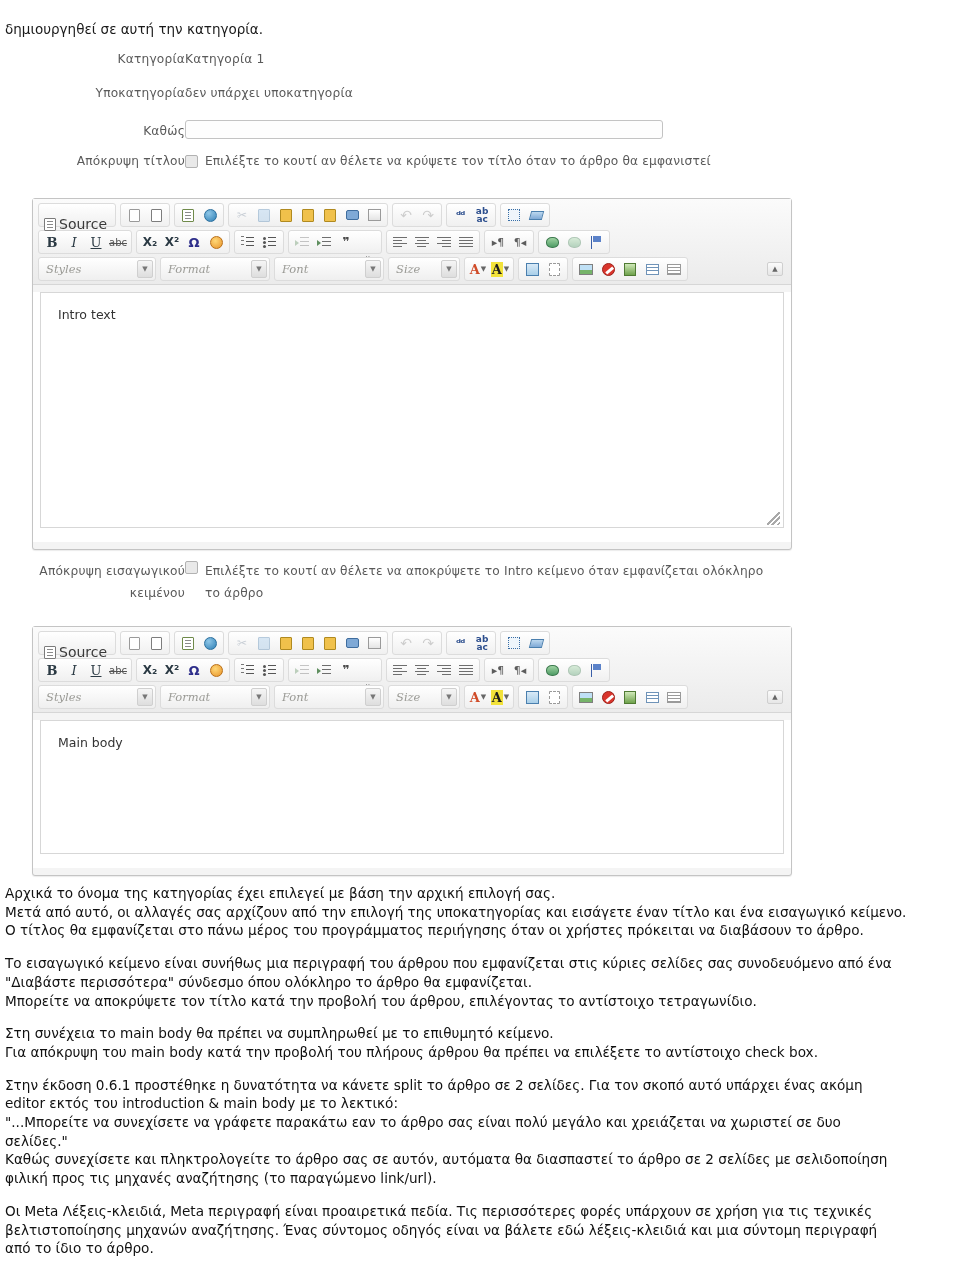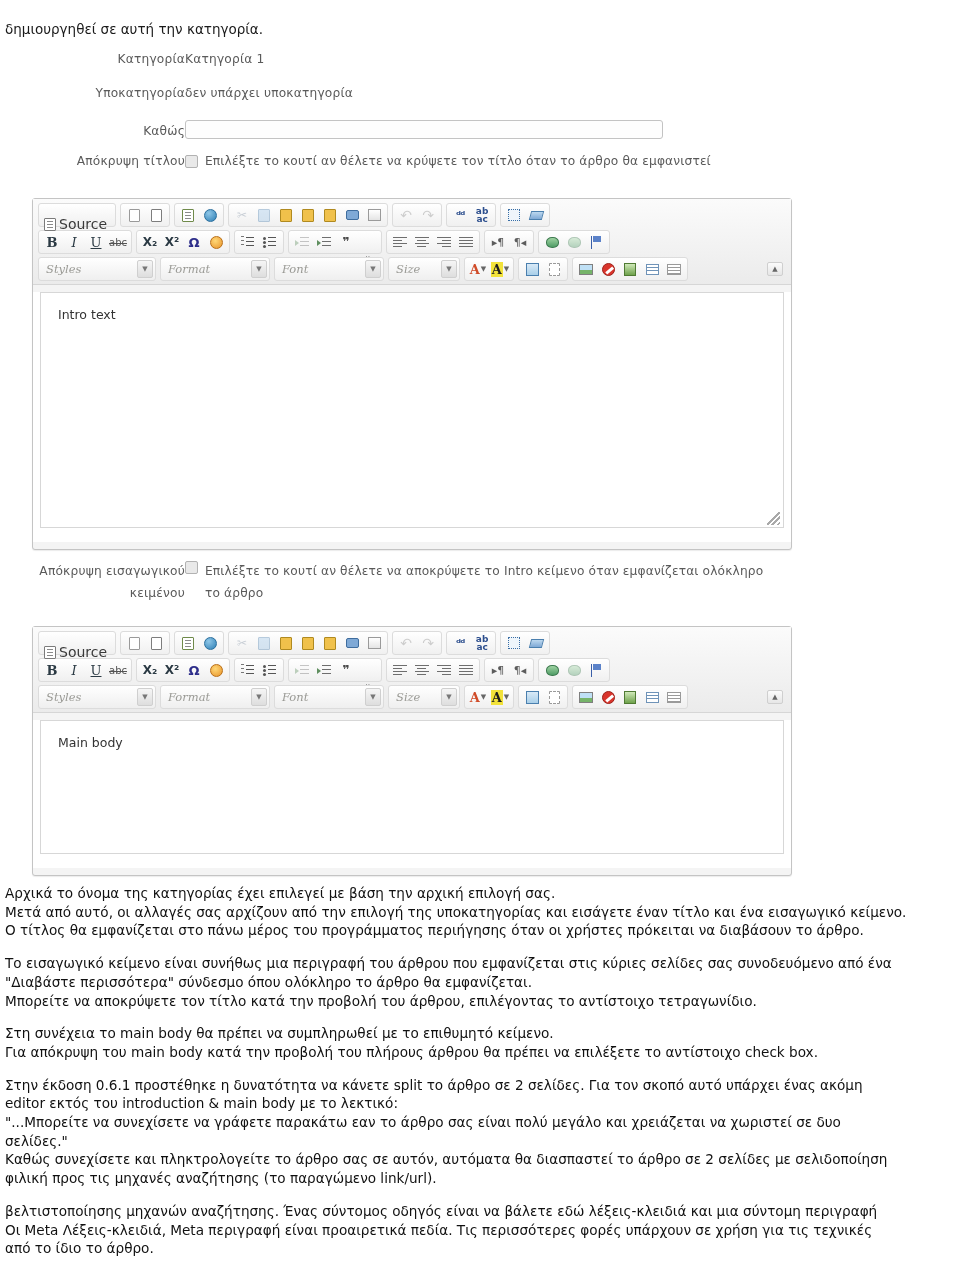--- a/index.html
+++ b/index.html
@@ -774,20 +774,20 @@
     <p>
       <span class="ln">Στην έκδοση 0.6.1 προστέθηκε η δυνατότητα να κάνετε split το άρθρο σε 2 σελίδες. Για τον σκοπό αυτό υπάρχει ένας ακόμη</span>
       <span class="ln">editor εκτός του introduction &amp; main body με το λεκτικό:</span>
       <span class="ln">"...Μπορείτε να συνεχίσετε να γράφετε παρακάτω εαν το άρθρο σας είναι πολύ μεγάλο και χρειάζεται να χωριστεί σε δυο</span>
       <span class="ln">σελίδες."</span>
       <span class="ln">Καθώς συνεχίσετε και πληκτρολογείτε το άρθρο σας σε αυτόν, αυτόματα θα διασπαστεί το άρθρο σε 2 σελίδες με σελιδοποίηση</span>
       <span class="ln">φιλική προς τις μηχανές αναζήτησης (το παραγώμενο link/url).</span>
     </p>
 
     <p>
+      <span class="ln">Οι Meta Λέξεις-κλειδιά, Meta περιγραφή είναι προαιρετικά πεδία. Τις περισσότερες φορές υπάρχουν σε χρήση για τις τεχνικές</span>
       <span class="ln">βελτιστοποίησης μηχανών αναζήτησης. Ένας σύντομος οδηγός είναι να βάλετε εδώ λέξεις-κλειδιά και μια σύντομη περιγραφή</span>
-      <span class="ln">Οι Meta Λέξεις-κλειδιά, Meta περιγραφή είναι προαιρετικά πεδία. Τις περισσότερες φορές υπάρχουν σε χρήση για τις τεχνικές</span>
       <span class="ln">από το ίδιο το άρθρο.</span>
     </p>
 
   </div>
 
 </div>
 
 </body></html>

